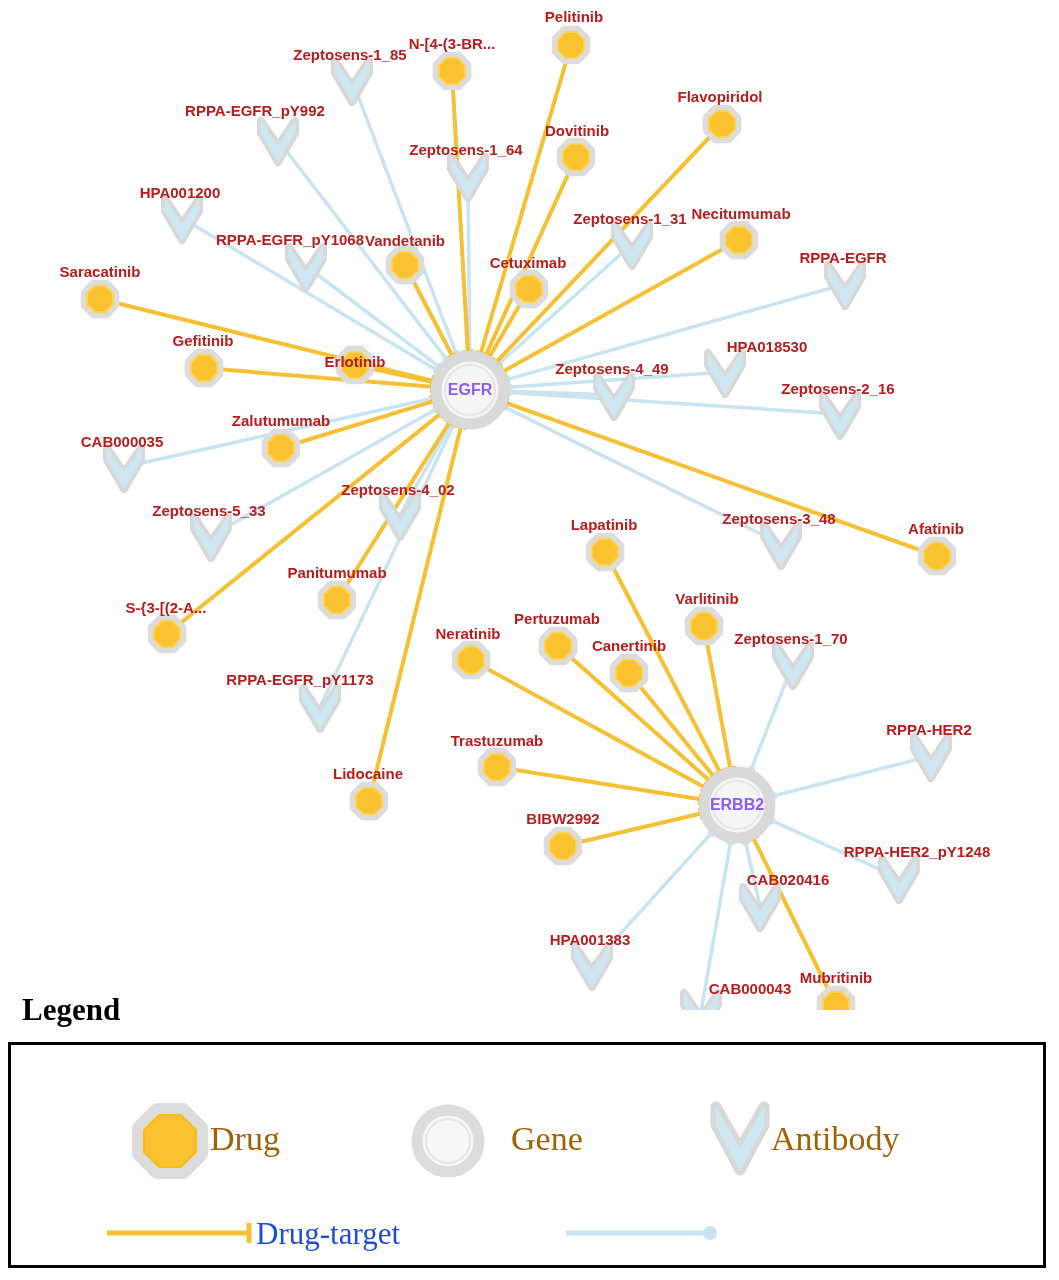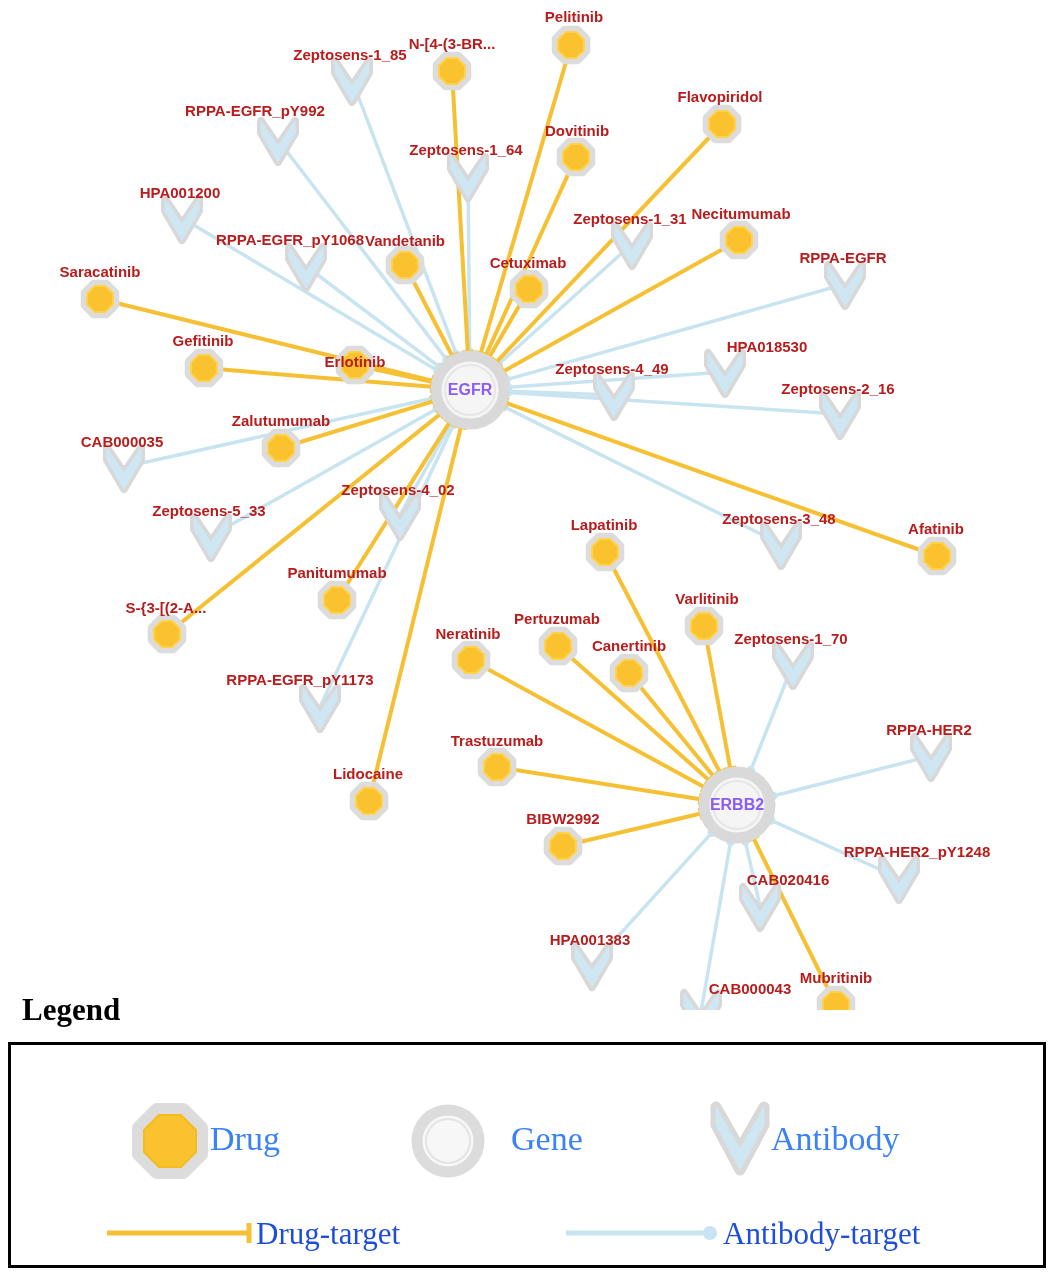--- a/index.html
+++ b/index.html
@@ -56,21 +56,21 @@
     width: 1038px;
     height: 226px;
     border: 3px solid #000;
     background: #fff;
     box-sizing: border-box;
   }
   .legend-item {
     position: absolute;
     font-family: "Liberation Serif", serif;
     font-size: 34px;
-    color: #3b82f6;
+    color: #a16207;
     white-space: nowrap;
   }
   .legend-line-label {
     position: absolute;
     font-family: "Liberation Serif", serif;
     font-size: 31px;
     color: #1d4ed8;
     white-space: nowrap;
   }
   svg { display: block; }
@@ -434,14 +434,13 @@
 
     <g>
       <line x1="555" y1="188" x2="694" y2="188" stroke="#C8E4F0" stroke-width="5"></line>
       <circle cx="699" cy="188" r="7" fill="#C8E4F0"></circle>
     </g>
   </svg>
   <div class="legend-item" style="left: 199px; top: 75px;">Drug</div>
   <div class="legend-item" style="left: 500px; top: 75px;">Gene</div>
   <div class="legend-item" style="left: 760px; top: 75px;">Antibody</div>
   <div class="legend-line-label" style="left: 245px; top: 171px;">Drug-target</div>
-  <div class="legend-line-label" style="left: 712px; top: 171px;">Antibody-target</div>
 </div>
 
 </body></html>

